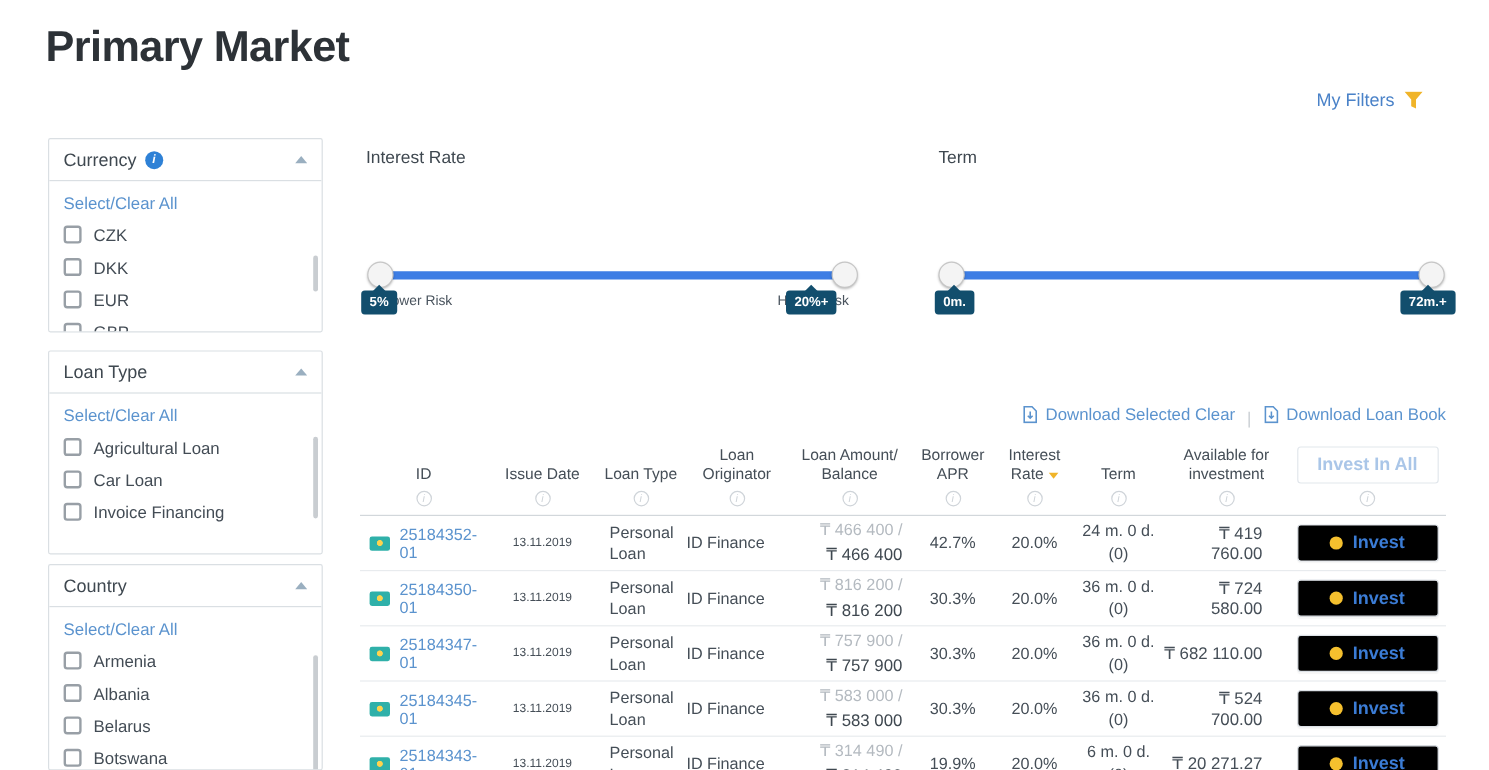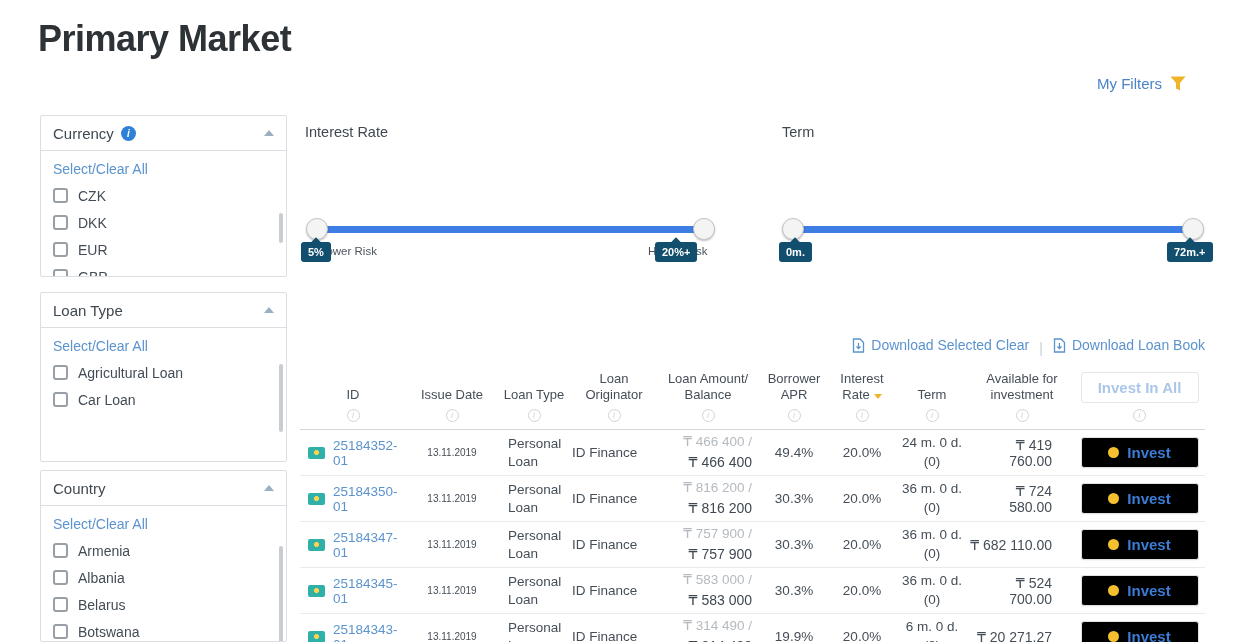--- a/index.html
+++ b/index.html
@@ -7,21 +7,21 @@
   .page { position:relative; width:1241px; height:642px; background:#fff; overflow:hidden;
           font-family:"Liberation Sans","DejaVu Sans",sans-serif; color:#454e57; }
 
   .page-title { position:absolute; left:38px; top:18px; font-size:36px; font-weight:bold;
                 color:#2d3237; letter-spacing:-0.5px; }
 
   .my-filters { position:absolute; left:1097px; top:75px; display:flex; align-items:center; gap:8px;
                 font-size:15px; color:#4a82c8; cursor:pointer; }
 
   
-  .panel { position:absolute; left:40px; width:247px; background:#fff;
+  .panel { position:absolute; left:40px; width:229px; background:#fff;
            border:1px solid #dadfe3; border-radius:2px; overflow:hidden; }
   #panel-currency { top:115px; height:162px; }
   #panel-loantype { top:292px; height:170px; }
   #panel-country  { top:470px; height:172px; }
   .panel-header { display:flex; align-items:center; height:35px; padding:0 12px;
                   border-bottom:1px solid #dadfe3; cursor:pointer; }
   .panel-title { font-size:15px; color:#3f4850; }
   .info-badge { margin-left:7px; width:15px; height:15px; border-radius:50%; background:#2e81d6;
                 color:#fff; font-size:10px; font-weight:bold; text-align:center; line-height:15px;
                 font-style:italic; }
@@ -140,20 +140,24 @@
     <div class="panel-body">
       <span class="select-all">Select/Clear All</span>
       <div class="check-item">
         <span class="checkbox"></span>
         <span class="check-label">Agricultural Loan</span>
         </div>
       <div class="check-item">
         <span class="checkbox"></span>
         <span class="check-label">Car Loan</span>
         </div>
+      <div class="check-item">
+        <span class="checkbox"></span>
+        <span class="check-label">Invoice Financing</span>
+        </div>
       <span class="scroll-thumb" style="top:36px;height:68px;"></span>
     </div>
   </div>
 
   <div class="panel" id="panel-country">
     <div class="panel-header">
       <span class="panel-title">Country</span>
       <span class="chevron-up"></span>
     </div>
     <div class="panel-body">
@@ -260,21 +264,21 @@
           <span class="flag"></span>
           <a class="idlink">25184352-01</a>
         </div>
       <div class="c-date">13.11.2019</div>
       <div class="c-type">Personal Loan</div>
       <div class="c-orig">ID Finance</div>
       <div class="c-amount">
           <div class="amt-top">₸ 466 400 /</div>
           <div class="amt-bottom">₸ 466 400</div>
         </div>
-      <div class="c-center">49.4%</div>
+      <div class="c-center">42.7%</div>
       <div class="c-center">20.0%</div>
       <div class="c-term">
           <div>24 m. 0 d.</div>
           <div>(0)</div>
         </div>
       <div class="c-avail">₸ 419 760.00</div>
       <div class="c-btn">
           <button class="invest-btn">
             <span class="invest-dot"></span>
             <span>Invest</span>

